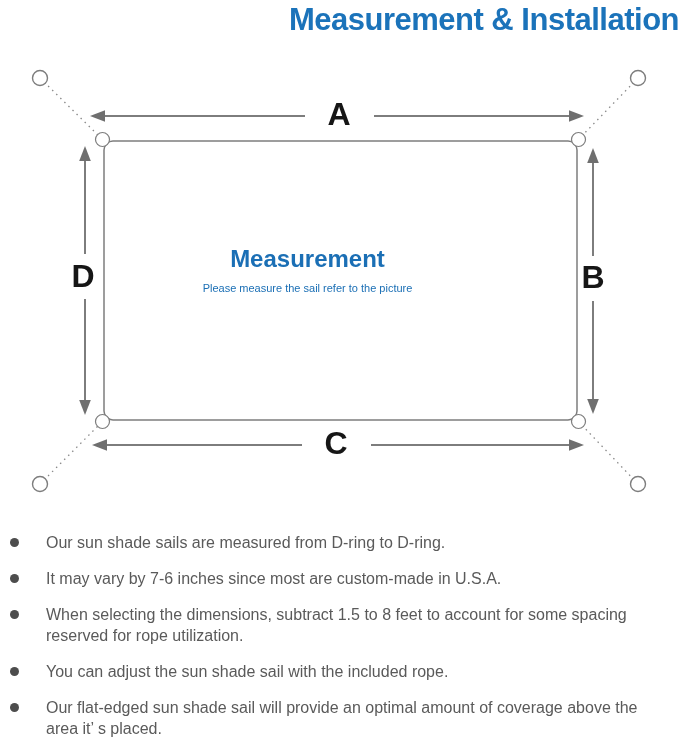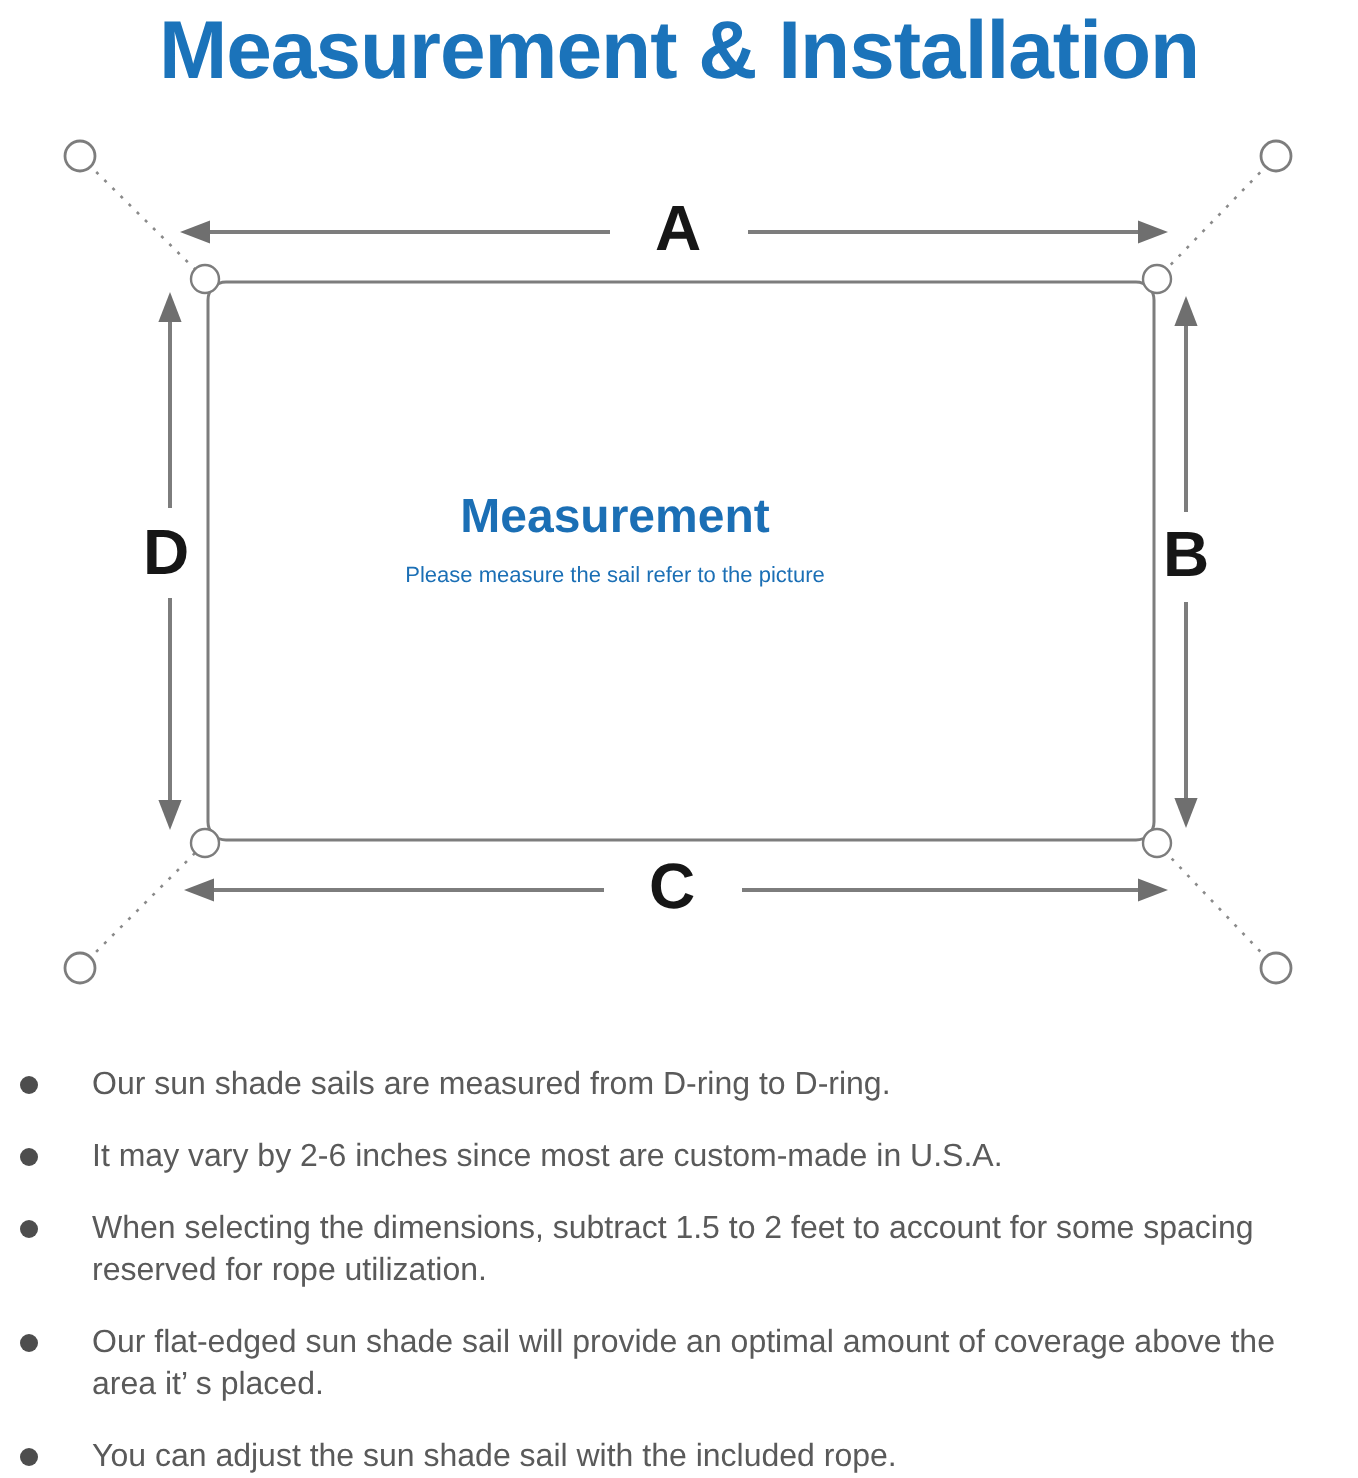--- a/index.html
+++ b/index.html
@@ -14,22 +14,22 @@
     height: 739px;
     background: #ffffff;
     overflow: hidden;
   }
   .page-title {
     position: absolute;
     top: 2px;
     left: 0;
     width: 679px;
     margin: 0;
-    text-align: center;
-    font-size: 41px;
+    text-align: right;
+    font-size: 31px;
     font-weight: bold;
     letter-spacing: -0.5px;
     color: #1b73ba;
   }
   .diagram {
     position: absolute;
     top: 0;
     left: 0;
     width: 679px;
     height: 739px;
@@ -168,29 +168,29 @@
     </div>
   </div>
 
   <ul class="notes">
     <li>
       <span class="bullet-dot"></span>
       <span>Our sun shade sails are measured from D-ring to D-ring.</span>
     </li>
     <li>
       <span class="bullet-dot"></span>
-      <span>It may vary by 2-6 inches since most are custom-made in U.S.A.</span>
+      <span>It may vary by 7-6 inches since most are custom-made in U.S.A.</span>
     </li>
     <li>
       <span class="bullet-dot"></span>
-      <span>When selecting the dimensions, subtract 1.5 to 2 feet to account for some spacing reserved for rope utilization.</span>
+      <span>When selecting the dimensions, subtract 1.5 to 8 feet to account for some spacing reserved for rope utilization.</span>
+    </li>
+    <li>
+      <span class="bullet-dot"></span>
+      <span>You can adjust the sun shade sail with the included rope.</span>
     </li>
     <li>
       <span class="bullet-dot"></span>
       <span>Our flat-edged sun shade sail will provide an optimal amount of coverage above the area it’ s placed.</span>
-    </li>
-    <li>
-      <span class="bullet-dot"></span>
-      <span>You can adjust the sun shade sail with the included rope.</span>
     </li>
   </ul>
 
 </div>
 
 </body></html>

